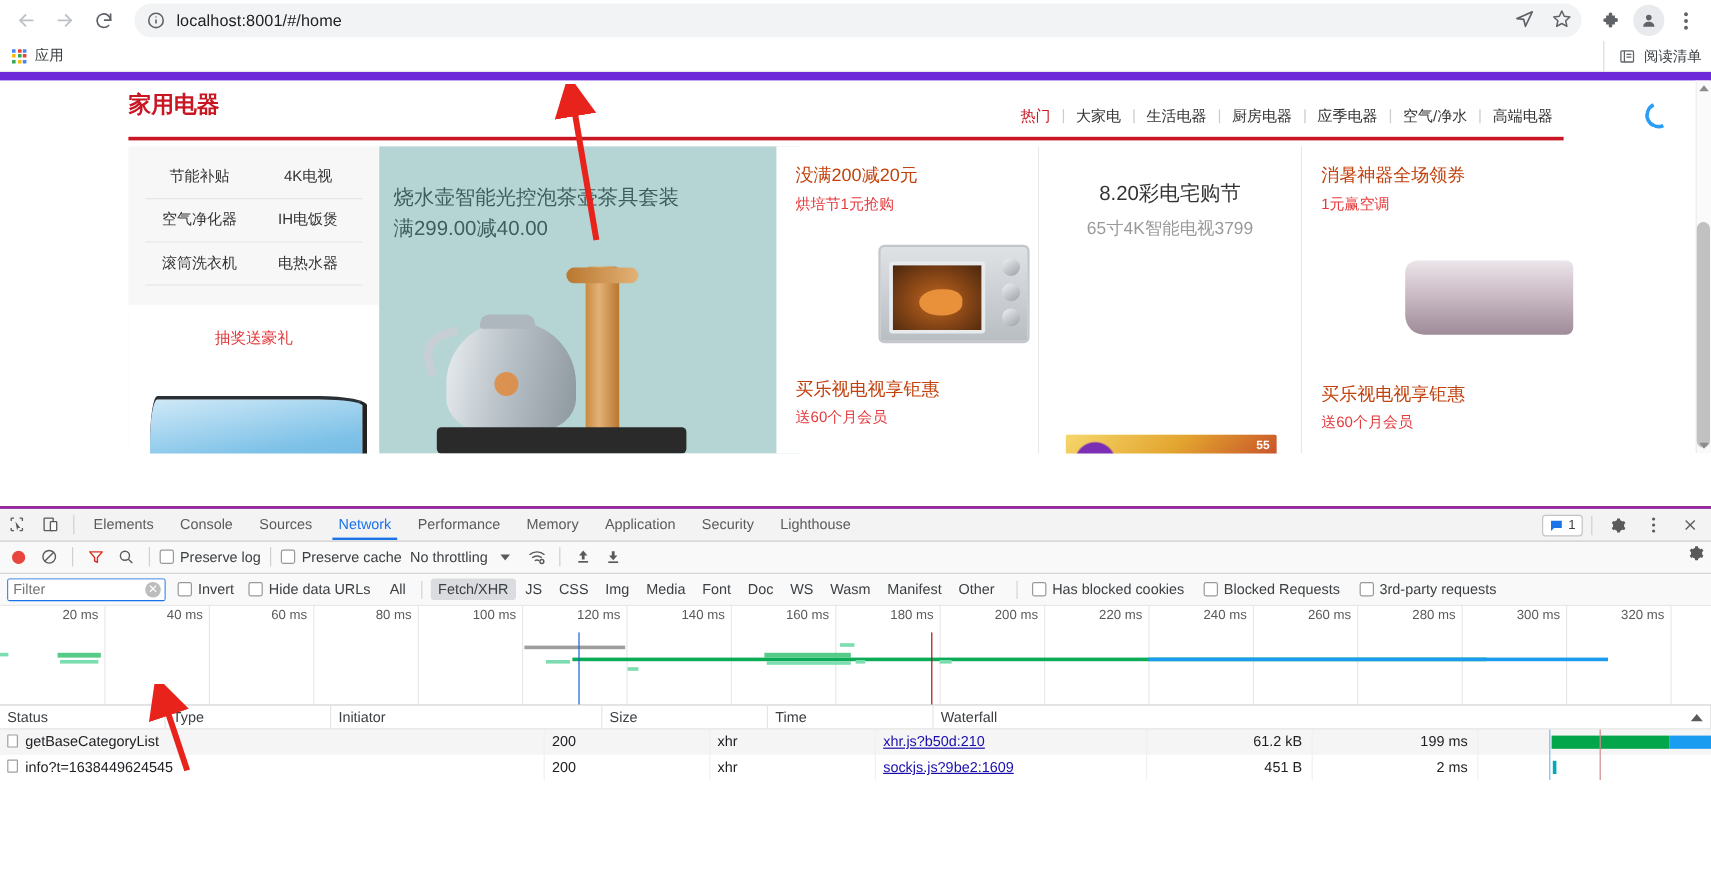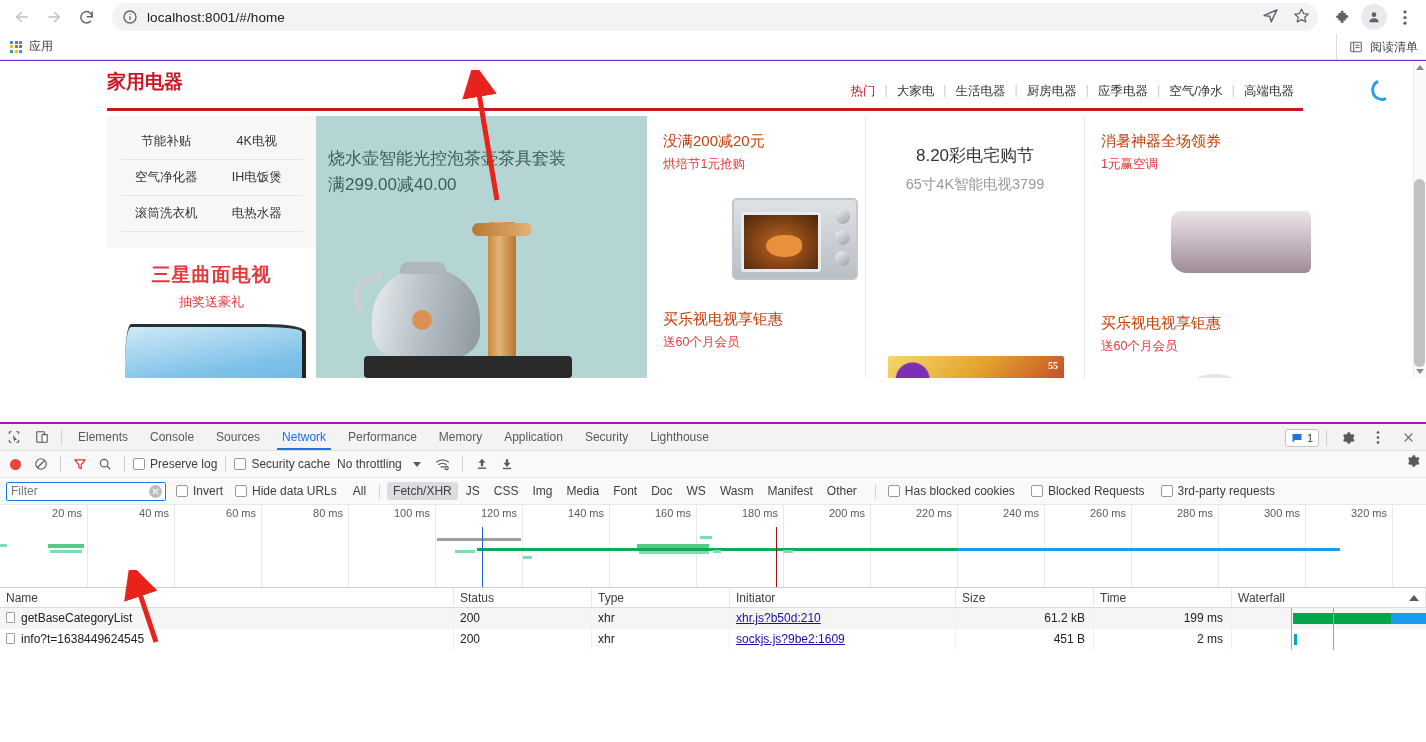--- a/index.html
+++ b/index.html
@@ -95,21 +95,21 @@
   }
   .reading-list .rl-text { font-size: 12px; color: #3c4043; }
 
   
   .viewport {
     position: relative;
     height: 318px;
     width: 100%;
     background: #ffffff;
     overflow: hidden;
-    border-top: 1px solid #6d28d9;
+    border-top: 7px solid #6d28d9;
   }
   .page-scroll-track {
     position: absolute; right: 0; top: 0; width: 13px; height: 100%;
     background: #fafafa; border-left: 1px solid #ededed;
   }
   .page-scroll-thumb {
     position: absolute; right: 1px; top: 118px; width: 11px; height: 188px;
     background: #c1c1c1; border-radius: 6px;
   }
   .scroll-arrow {
@@ -258,21 +258,21 @@
   .crayon-art {
     position: absolute; left: 22px; top: 240px; width: 176px; height: 78px;
     background:
       radial-gradient(circle at 28% 62%, #d22 0 13%, transparent 14%),
       radial-gradient(circle at 62% 55%, #f2c600 0 12%, transparent 13%),
       radial-gradient(circle at 80% 74%, #0a8a3c 0 11%, transparent 12%),
       radial-gradient(circle at 14% 30%, #7a2fb5 0 10%, transparent 11%),
       linear-gradient(135deg,#f6d76b,#e3a52f 40%,#c9562a 75%,#8e3fa8);
     border-radius: 2px;
   }
-  .crayon-55 { position:absolute; right: 6px; top: 4px; color: #fff; font-size: 10px; font-weight: bold; font-family: Liberation Serif, serif; }
+  .crayon-55 { position:absolute; right: 6px; top: 4px; color: #fff; font-size: 10px; font-weight: bold; }
 
   
   .col4 {
     position: absolute; left: 1085px; top: 55px; width: 218px; bottom: 16px;
     background: #fff;
     padding: 14px 16px 0 16px;
   }
   .ac-art {
     position: absolute; left: 86px; top: 95px; width: 140px; height: 62px;
     background: linear-gradient(180deg,#ece5ea 0%, #cbbcc6 45%, #9e8c98 100%);
@@ -345,21 +345,21 @@
   .caret { width:0; height:0; border-left:4px solid transparent; border-right:4px solid transparent; border-top:5px solid #5a5a5a; margin: 0 8px;}
   .gear-right { position: absolute; right: 6px; top: 3px; color: #5a5a5a; }
 
   .dt-filterbar {
     height: 27px; display: flex; align-items: center;
     padding: 0 6px; gap: 2px;
     border-bottom: 1px solid #e8e8e8;
     background: #f9f9f9;
   }
   .filter-input {
-    width: 160px; height: 19px;
+    width: 132px; height: 19px;
     border: 1px solid #1a73e8; background: #fff; border-radius: 2px;
     position: relative; margin-right: 8px;
   }
   .filter-clear {
     position: absolute; right: 3px; top: 2.5px;
     width: 13px; height: 13px; border-radius: 50%; background: #bdbdbd;
     color: #fff; font-size: 10px; line-height: 13px; text-align: center;
   }
   .ftype {
     font-size: 12px; color: #3c4043; padding: 2px 6px; border-radius: 3px;
@@ -553,21 +553,20 @@
       <div class="left-col">
         <div class="quick-links">
           <div class="ql">节能补贴</div>
           <div class="ql">4K电视</div>
           <div class="ql">空气净化器</div>
           <div class="ql">IH电饭煲</div>
           <div class="ql">滚筒洗衣机</div>
           <div class="ql">电热水器</div>
         </div>
         <div class="promo-left">
-          <div class="pl-t1">三星曲面电视</div>
           <div class="pl-t2">抽奖送豪礼</div>
           <div class="tv-art"></div>
         </div>
       </div>
 
       <div class="kettle">
         <div class="kt-title">烧水壶智能光控泡茶壶茶具套装</div>
         <div class="kt-sub">满299.00减40.00</div>
         <div class="kettle-art">
           <div class="wood-post"></div>
@@ -702,21 +701,21 @@
           </svg>
       </div>
       <div class="dt-divider"></div>
       <label class="chk">
         <span class="box"></span>
         <span>Preserve log</span>
       </label>
       <div class="dt-divider"></div>
       <label class="chk">
         <span class="box"></span>
-        <span>Security cache</span>
+        <span>Preserve cache</span>
       </label>
       <span class="sel-throttle">No throttling</span>
       <div class="caret"></div>
       <div class="tb-icon">
         <svg width="15" height="15" viewBox="0 0 24 24" fill="none" stroke="#5a5a5a" stroke-width="1.9">
             <path d="M2 8.5a15 15 0 0 1 20 0"></path>
             <path d="M5.5 12.5a10 10 0 0 1 13 0"></path>
             <path d="M9 16.5a5 5 0 0 1 6 0"></path>
             <circle cx="18.5" cy="17.5" r="2.6"></circle>
           </svg>
@@ -833,21 +832,20 @@
       <div class="ov-noise2" style="left:713px;top:45px;width:8px"></div>
       <div class="ov-noise2" style="left:783px;top:45px;width:10px"></div>
       <div class="ov-noise2" style="left:700px;top:31px;width:12px"></div>
 
       <div class="ov-marker-blue" style="left:482px;top:22px;height:61px"></div>
       <div class="ov-marker-red" style="left:776px;top:22px;height:61px"></div>
     </div>
 
     <div class="dt-table">
       <div class="dt-thead">
-        <div class="th" style="width:454px">Name</div>
         <div class="th" style="width:138px">Status</div>
         <div class="th" style="width:138px">Type</div>
         <div class="th" style="width:226px">Initiator</div>
         <div class="th" style="width:138px">Size</div>
         <div class="th" style="width:138px">Time</div>
         <div class="th" style="flex:1;display:flex;align-items:center">
           <span>Waterfall</span>
           <span class="sort-arrow"></span>
         </div>
       </div>

